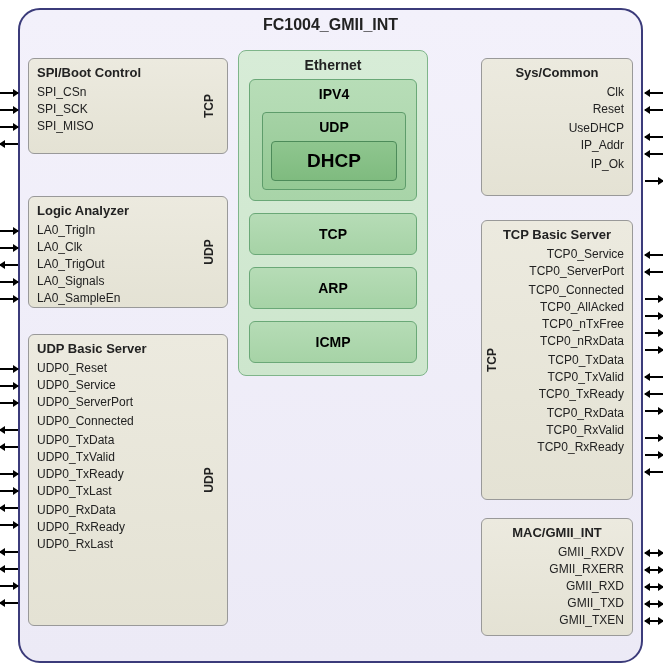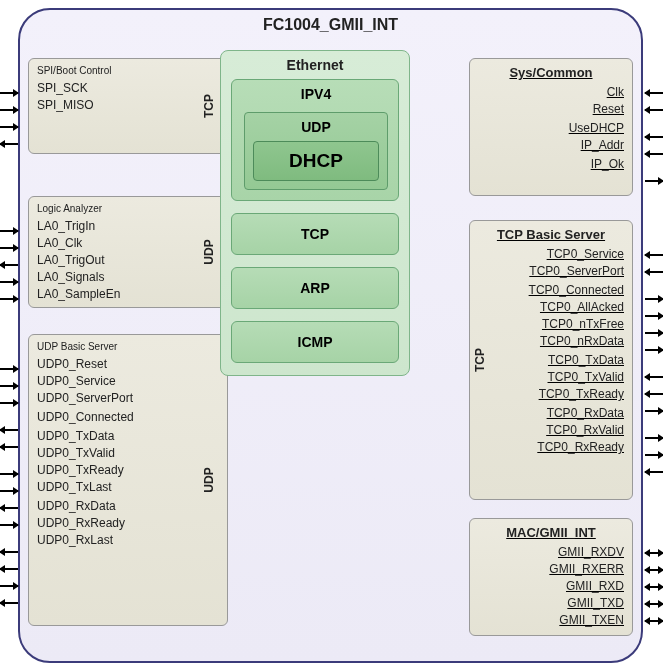--- a/index.html
+++ b/index.html
@@ -11,43 +11,43 @@
     background: #fff;
     position: relative;
   }
   .chip {
     position: absolute;
     left: 18px;
     top: 8px;
     width: 625px;
     height: 655px;
     border: 2px solid #3b3b7a;
-    border-radius: 32px;
+    border-radius: 22px;
     background: linear-gradient(180deg, #f3f1fb 0%, #eceaf6 100%);
   }
   .chip-title {
     text-align: center;
     font-weight: bold;
     font-size: 16px;
     color: #222;
     margin-top: 6px;
   }
   
   .lblock {
     position: absolute;
     left: 8px;
     width: 200px;
     border: 1px solid #999;
     border-radius: 6px;
     background: linear-gradient(180deg,#eceadf 0%,#e4e2d4 100%);
     padding: 6px 8px 8px 8px;
   }
   .lblock .btitle {
-    font-weight: normal;
-    font-size: 10px;
+    font-weight: bold;
+    font-size: 13px;
     margin-bottom: 4px;
     color: #222;
   }
   .lblock .sig, .rblock .sig {
     font-size: 12px;
     color: #222;
     line-height: 17px;
     white-space: nowrap;
   }
   .lblock .group, .rblock .group { margin-top: 2px; }
@@ -58,43 +58,42 @@
     transform: translateY(-50%) rotate(-90deg);
     transform-origin: center;
     font-weight: bold;
     font-size: 12px;
     color: #222;
   }
   
   .rblock {
     position: absolute;
     right: 8px;
-    width: 164px;
+    width: 152px;
     border: 1px solid #999;
     border-radius: 6px;
     background: linear-gradient(180deg,#eceadf 0%,#e4e2d4 100%);
     padding: 6px 8px 8px 8px;
     text-align: right;
-    text-decoration: underline;
   }
   .rblock .btitle {
     font-weight: bold;
     font-size: 13px;
     margin-bottom: 4px;
     color: #222;
     text-align: center;
   }
   .rblock .vlabel {
     left: -2px;
     right: auto;
   }
   
   .eth {
     position: absolute;
-    left: 200px;
+    left: 218px;
     top: 40px;
     width: 190px;
     border: 1px solid #7fb58a;
     border-radius: 8px;
     background: linear-gradient(180deg,#d7ecd7 0%, #cde6cd 100%);
     padding: 6px 10px 12px 10px;
   }
   .eth-title {
     text-align: center;
     font-weight: bold;
@@ -213,20 +212,21 @@
   }
 </style>
 </head>
 <body>
 
 <div class="chip">
   <div class="chip-title">FC1004_GMII_INT</div>
 
   <div class="lblock" id="blk-spi" style="top:48px;height:96px">
     <div class="btitle">SPI/Boot Control</div>
+    <div class="sig">SPI_CSn</div>
     <div class="sig">SPI_SCK</div>
     <div class="sig">SPI_MISO</div>
     <div class="vlabel">TCP</div>
   </div>
 
   <div class="lblock" id="blk-la" style="top:186px;height:112px">
     <div class="btitle">Logic Analyzer</div>
     <div class="sig">LA0_TrigIn</div>
     <div class="sig">LA0_Clk</div>
     <div class="sig">LA0_TrigOut</div>

